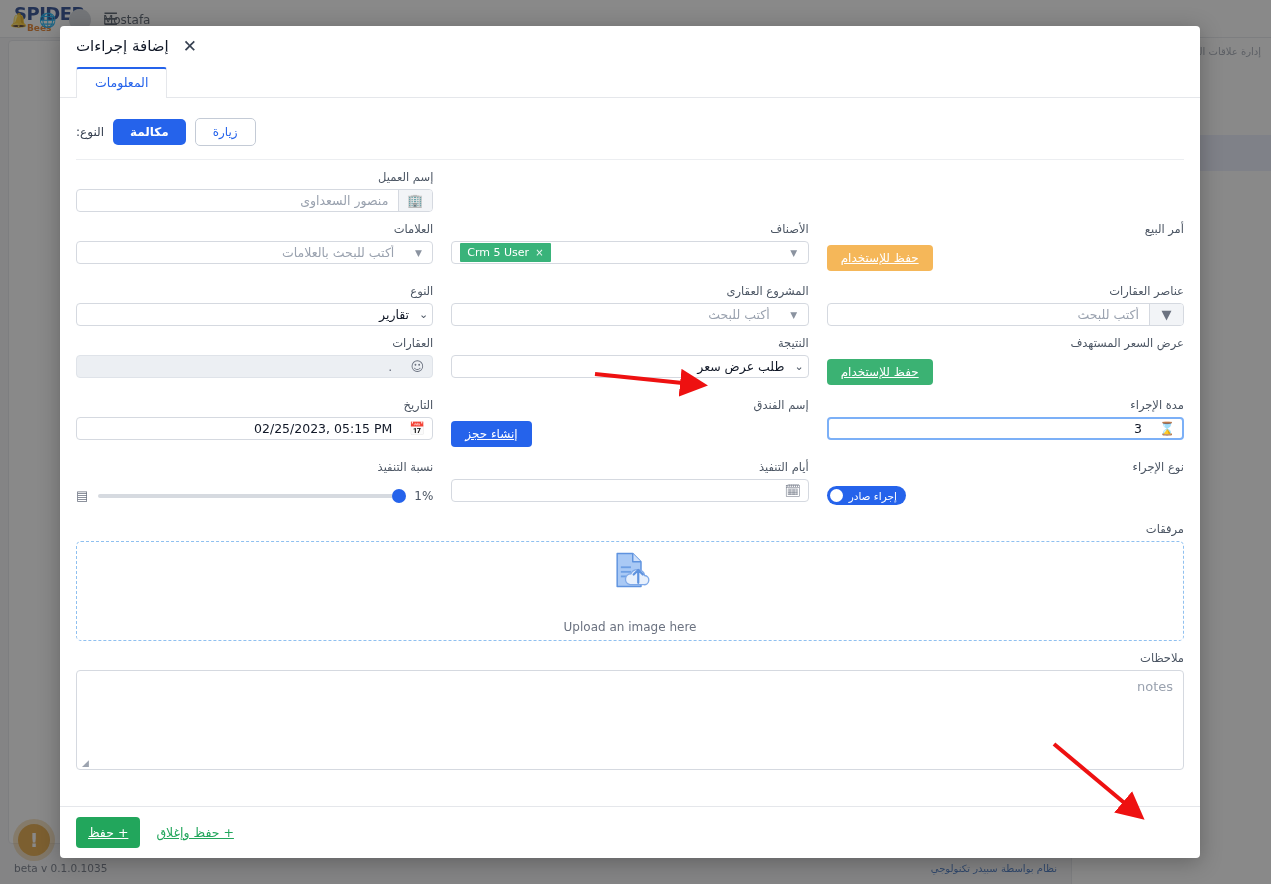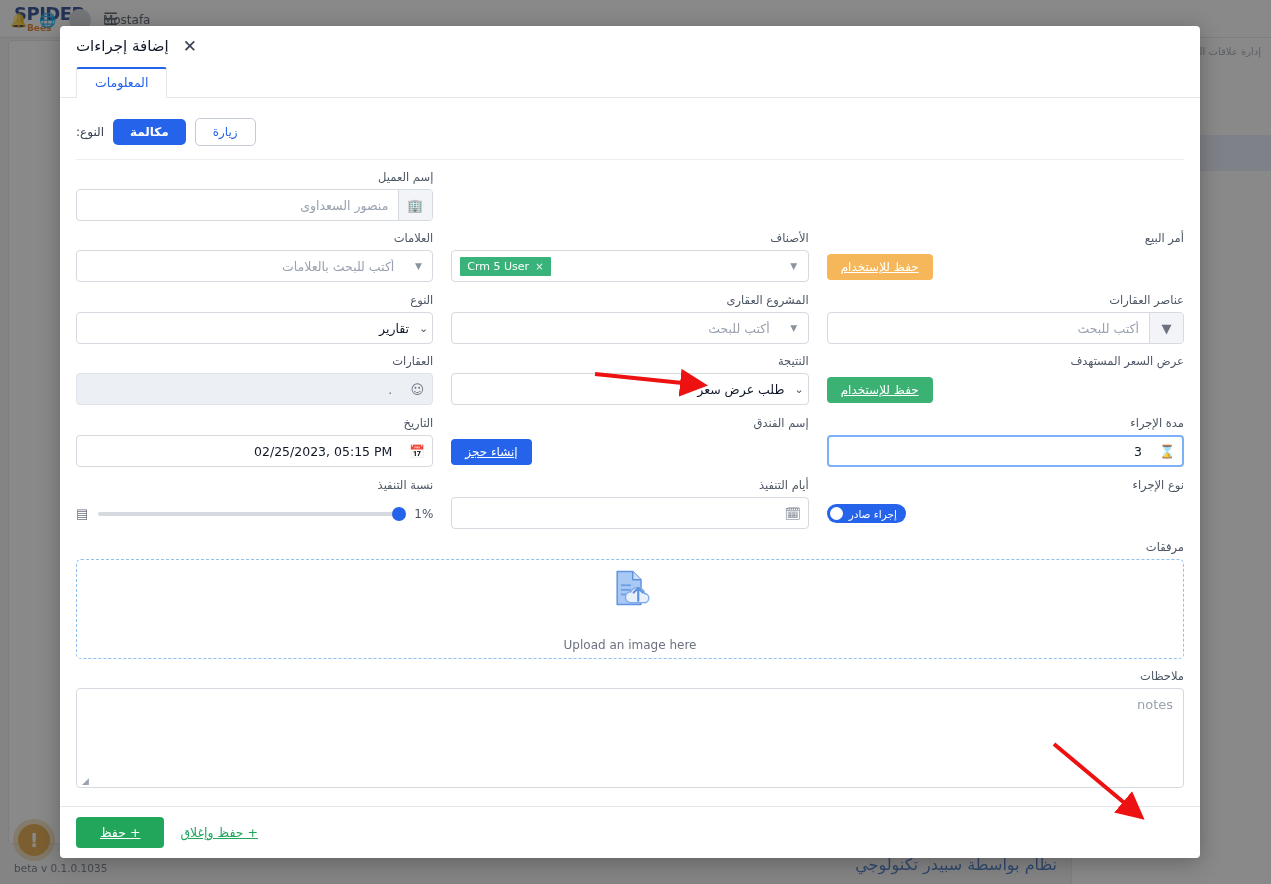--- a/index.html
+++ b/index.html
@@ -82,21 +82,21 @@
   #bg-content {
     position: absolute; top: 38px; right: 200px; left: 0; bottom: 0;
     background: #f3f4f6;
   }
   #bg-inner-card {
     position: absolute; top: 2px; right: 8px; left: 8px; bottom: 40px;
     background: #ffffff; border: 1px solid #e5e7eb; border-radius: 4px;
   }
   #bg-footer-text {
     position: absolute; bottom: 10px; right: 14px;
-    font-size: 16px; color: #3b6fbf; white-space: nowrap;
+    font-size: 10px; color: #3b6fbf; white-space: nowrap;
   }
   #bg-footer-ver {
     position: absolute; bottom: 10px; left: 14px;
     font-size: 10.5px; color: #6b7280;
   }
   #bg-alert-badge {
     position: absolute; left: 18px; bottom: 28px;
     width: 32px; height: 32px; border-radius: 50%;
     background: #e2a23b; color: #fff;
     display: flex; align-items: center; justify-content: center;
@@ -172,21 +172,21 @@
   }
   .cell { flex: 1 1 0; min-width: 0; }
   .cell.cell-full { flex: 1 1 100%; }
 
   .fld-label {
     font-size: 11.5px; color: #4b5563;
     text-align: right; margin-bottom: 5px; display: block;
   }
 
   .ctl {
-    height: 32px; width: 100%;
+    height: 23px; width: 100%;
     border: 1px solid #d5d9e0; border-radius: 4px;
     background: #fff;
     display: flex; flex-direction: row-reverse; align-items: center;
     font-size: 12.5px; color: #111827;
     overflow: hidden;
   }
   .ctl .ctl-text {
     flex: 1 1 auto; padding: 0 10px; text-align: right;
     white-space: nowrap; overflow: hidden; text-overflow: ellipsis;
   }
@@ -293,21 +293,21 @@
 
   
   #modal-footer {
     flex: 0 0 52px;
     border-top: 1px solid #e5e7eb;
     display: flex; flex-direction: row-reverse; align-items: center;
     gap: 16px; padding: 0 16px;
   }
   .btn-save {
     background: #22a65c; color: #fff; font-size: 12.5px;
-    padding: 8px 24px; border-radius: 4px; cursor: pointer;
+    padding: 8px 12px; border-radius: 4px; cursor: pointer;
     text-decoration: underline; white-space: nowrap;
   }
   .btn-saveclose {
     color: #22a65c; font-size: 12.5px; cursor: pointer;
     text-decoration: underline; white-space: nowrap;
   }
 
   
   .arrow-svg { position: absolute; pointer-events: none; }
 </style>

